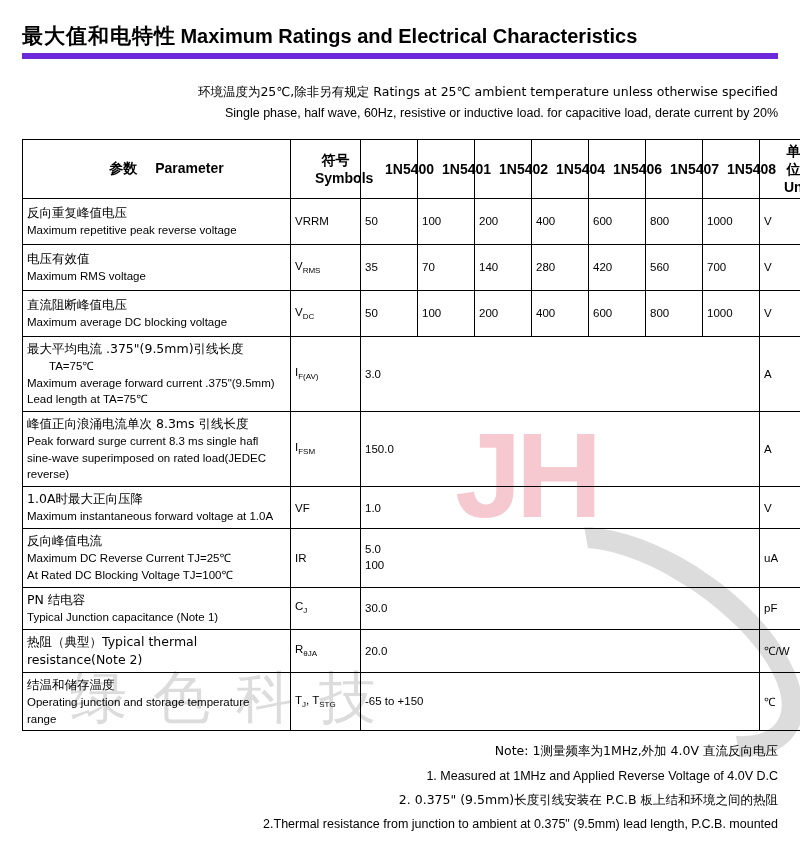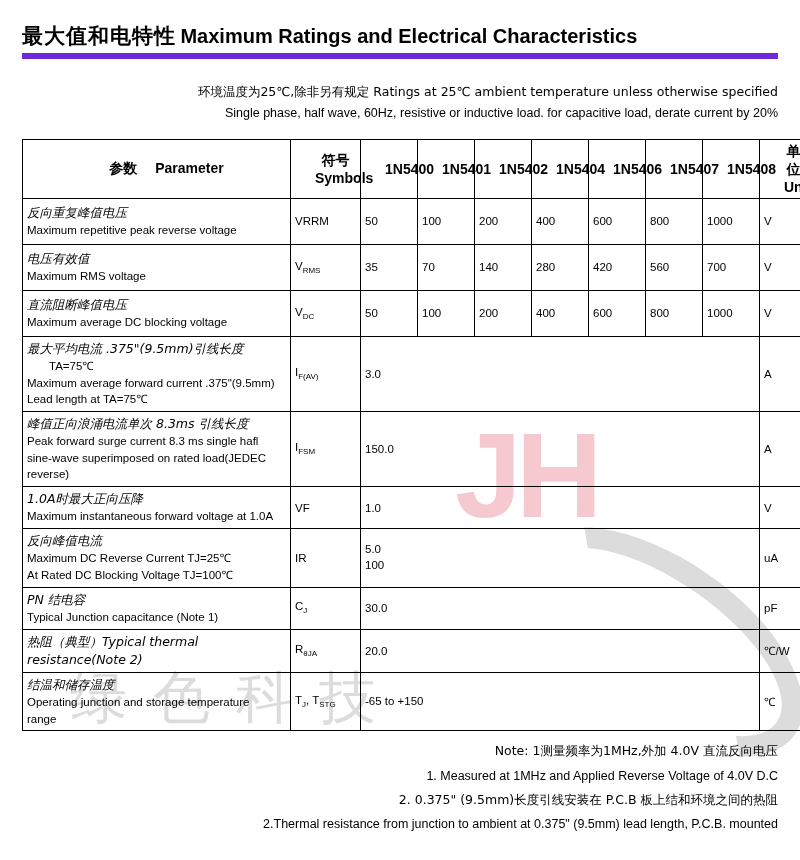--- a/index.html
+++ b/index.html
@@ -120,21 +120,21 @@
     padding-left: 8px;
   }
   .hp-cn { font-family: "DejaVu Sans", sans-serif; }
   .hp-en { font-weight: bold; margin-left: 18px; }
 
   td.param {
     text-align: left;
     padding-left: 6px;
     line-height: 1.45;
   }
-  td.param .cn { font-family: "DejaVu Sans", sans-serif; font-size: 12.5px; font-style: italic; }
+  td.param .cn { font-family: "DejaVu Sans", sans-serif; font-size: 12.5px; }
   td.param .en { font-size: 11.5px; }
   td.param .ind { padding-left: 22px; display: block; }
 
   td.sym, td.val, td.unit { text-align: left; }
   td.sym { font-size: 12px; }
   sub { font-size: 8px; }
 
   
   .notes {
     margin-top: 8px;

